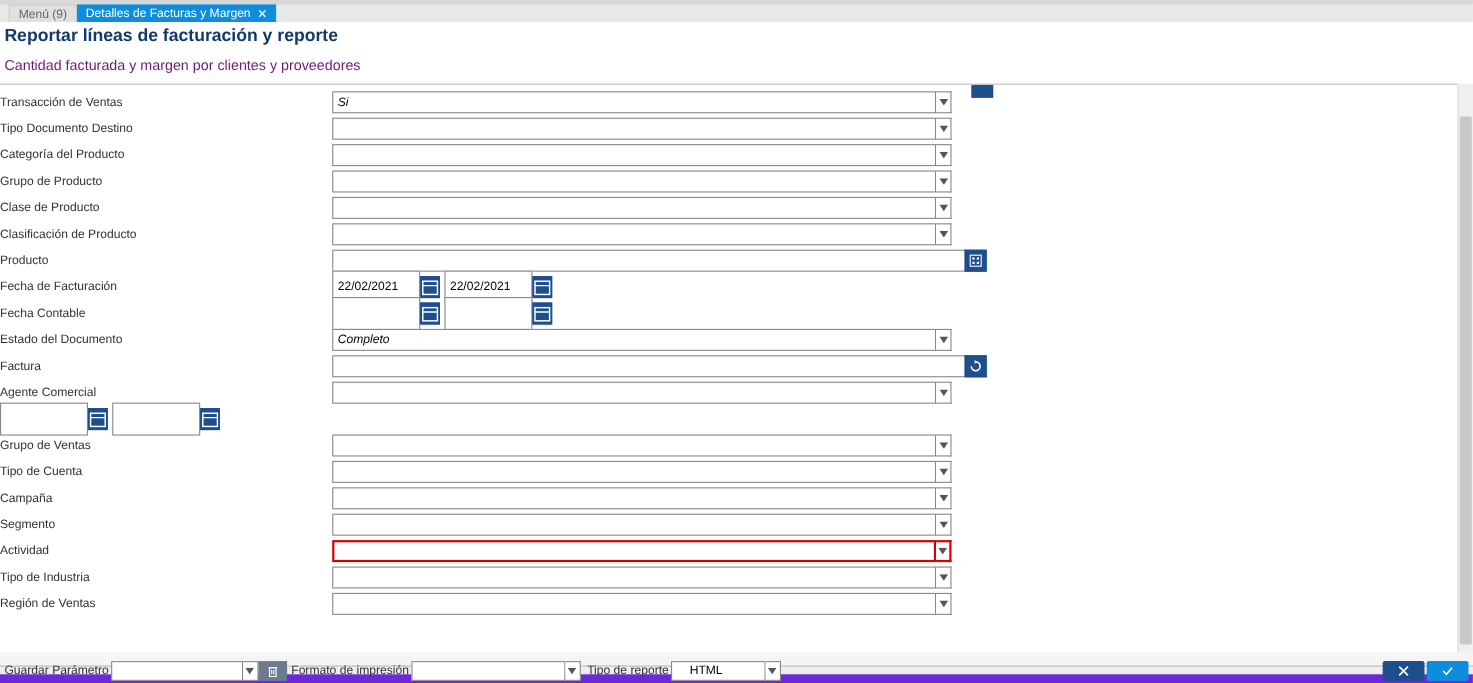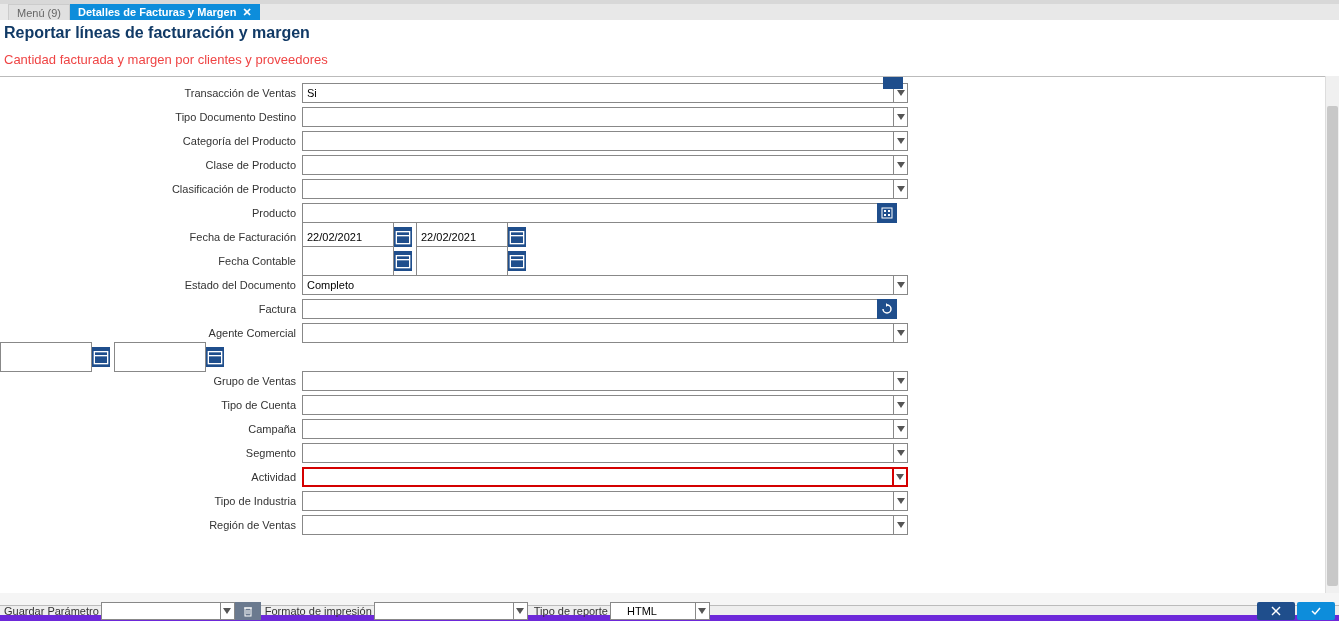--- a/index.html
+++ b/index.html
@@ -1,52 +1,52 @@
 <!DOCTYPE html>
 <html><head>
   <meta charset="utf-8">
   <style>
     * { margin: 0; padding: 0; box-sizing: border-box; font-family: Arial, sans-serif; }
     body { background: #f5f5f5; font-size: 12px; color: #333; width: 1339px; height: 621px; overflow: hidden; position: relative; }
     
     .tab-bar { background: #e8e8e8; height: 20px; display: flex; align-items: center; padding-left: 8px; width: 100%; border-top: 4px solid #d8d8d8;}
     .tab { padding: 2px 8px; font-size: 11px; cursor: pointer; display: flex; align-items: center; height: 100%; }
     .tab.inactive { color: #666; background: #e0e0e0; border: 1px solid #ccc; border-bottom: none; }
-    .tab.active { background: #0d8ddb; color: white; font-weight: bold; }
+    .tab.active { background: #0d8ddb; color: white; font-weight: normal; }
     .tab .close { margin-left: 6px; font-size: 11px; }
     
     .page-header { padding: 4px 4px 10px 4px; background: #fff; }
     .page-title { font-size: 16px; font-weight: bold; color: #113a66; margin-bottom: 10px; }
-    .page-subtitle { font-size: 13px; color: #ef4444; }
+    .page-subtitle { font-size: 13px; color: #701a75; }
     
     .form-area { position: absolute; top: 76px; left: 0; right: 14px; bottom: 28px; overflow-y: scroll; background: white; border-top: 1px solid #bbb; }
     .form-inner { padding: 4px 0 10px 0; }
     
     .form-row { display: flex; align-items: center; height: 24px; margin: 0; }
-    .form-label { width: 302px; text-align: right; padding-right: 6px; font-size: 11px; color: #333; }
+    .form-label { width: 302px; text-align: left; padding-right: 6px; font-size: 11px; color: #333; }
     .form-control-wrapper { display: flex; align-items: center; }
     
     .combo, .text-input { border: 1px solid #888; height: 20px; font-size: 11px; padding: 0 4px; background: white; }
-    .combo-full { width: 592px; }
+    .combo-full { width: 549px; font-style: italic; }
     .combo-btn { width: 14px; height: 20px; border: 1px solid #888; border-left: none; background: #fff; display: flex; align-items: center; justify-content: center; cursor: pointer; }
     .combo-btn svg { width: 8px; height: 6px; }
     
     .lookup-btn { width: 20px; height: 20px; background: #1f4e8c; border: 1px solid #1f4e8c; display: flex; align-items: center; justify-content: center; cursor: pointer; margin-left: -1px; color: white; }
     .lookup-btn svg { width: 12px; height: 12px; }
     
-    .date-input { width: 92px; border: 1px solid #888; height: 20px; font-size: 11px; padding: 14px 4px; }
+    .date-input { width: 80px; border: 1px solid #888; height: 20px; font-size: 11px; padding: 14px 4px; }
     .date-btn { width: 18px; height: 20px; background: #1f4e8c; border: 1px solid #1f4e8c; display: flex; align-items: center; justify-content: center; cursor: pointer; color: white; }
     .date-gap { width: 4px; }
     
     .highlighted .combo-full { border: 2px solid #d40000; }
     .highlighted .combo-btn { border: 2px solid #d40000; border-left: none; }
     
     .hidden-top-btn { position: absolute; left: 883px; top: 0; width: 20px; height: 12px; background: #1f4e8c; }
     
-    .footer { position: absolute; bottom: 0; left: 0; right: 0; height: 16px; background: #eee; display: flex; align-items: center; padding: 0 4px; border-top: 1px solid #bbb;border-bottom: 6px solid #6d28d9; }
+    .footer { position: absolute; bottom: 0; left: 0; right: 0; height: 16px; background: #eee; display: flex; align-items: center; padding: 0 4px; border-top: 1px solid #bbb;border-bottom: 8px solid #6d28d9; }
     .footer-label { font-size: 11px; color: #333; margin-right: 2px; }
     .footer-combo { border: 1px solid #888; height: 18px; font-size: 11px; padding: 0 16px; background: white; }
     .footer-combo-btn { width: 14px; height: 18px; border: 1px solid #888; border-left: none; background: white; display: flex; align-items: center; justify-content: center; cursor: pointer; }
     .delete-btn { width: 26px; height: 18px; background: #6b7a8f; display: flex; align-items: center; justify-content: center; margin: 0 4px 0 0; cursor: pointer; color: white; }
     .footer-spacer { flex: 1; }
     .action-btn { width: 38px; height: 18px; display: flex; align-items: center; justify-content: center; cursor: pointer; color: white; margin-left: 2px; border-radius: 2px;}
     .action-cancel { background: #1f4e8c; }
     .action-ok { background: #0d8ddb; }
     
     .scrollbar-stub { position: absolute; right: 0; top: 76px; bottom: 28px; width: 14px; background: #f0f0f0; border-left: 1px solid #ddd; }
@@ -59,21 +59,21 @@
   <div class="tab inactive">
     <span>Menú (9)</span>
   </div>
   <div class="tab active">
     <span>Detalles de Facturas y Margen</span>
     <span class="close">✕</span>
   </div>
 </div>
 
 <div class="page-header">
-  <div class="page-title">Reportar líneas de facturación y margen</div>
+  <div class="page-title">Reportar líneas de facturación y reporte</div>
   <div class="page-subtitle">Cantidad facturada y margen por clientes y proveedores</div>
 </div>
 
 <div class="form-area">
   <div class="form-inner">
     <div class="hidden-top-btn"></div>
 
     <div class="form-row">
       <div class="form-label">Transacción de Ventas</div>
       <div class="form-control-wrapper">
@@ -103,20 +103,31 @@
       <div class="form-control-wrapper">
         <input class="combo combo-full" style="">
         <div class="combo-btn">
             <svg viewBox="0 0 8 6">
               <path d="M0 0 L8 0 L4 6 Z" fill="#555"></path>
             </svg>
           </div>
       </div>
     </div>
 
+    <div class="form-row">
+      <div class="form-label">Grupo de Producto</div>
+      <div class="form-control-wrapper">
+        <input class="combo combo-full" style="">
+        <div class="combo-btn">
+            <svg viewBox="0 0 8 6">
+              <path d="M0 0 L8 0 L4 6 Z" fill="#555"></path>
+            </svg>
+          </div>
+      </div>
+    </div>
 
     <div class="form-row">
       <div class="form-label">Clase de Producto</div>
       <div class="form-control-wrapper">
         <input class="combo combo-full" style="">
         <div class="combo-btn">
             <svg viewBox="0 0 8 6">
               <path d="M0 0 L8 0 L4 6 Z" fill="#555"></path>
             </svg>
           </div>

